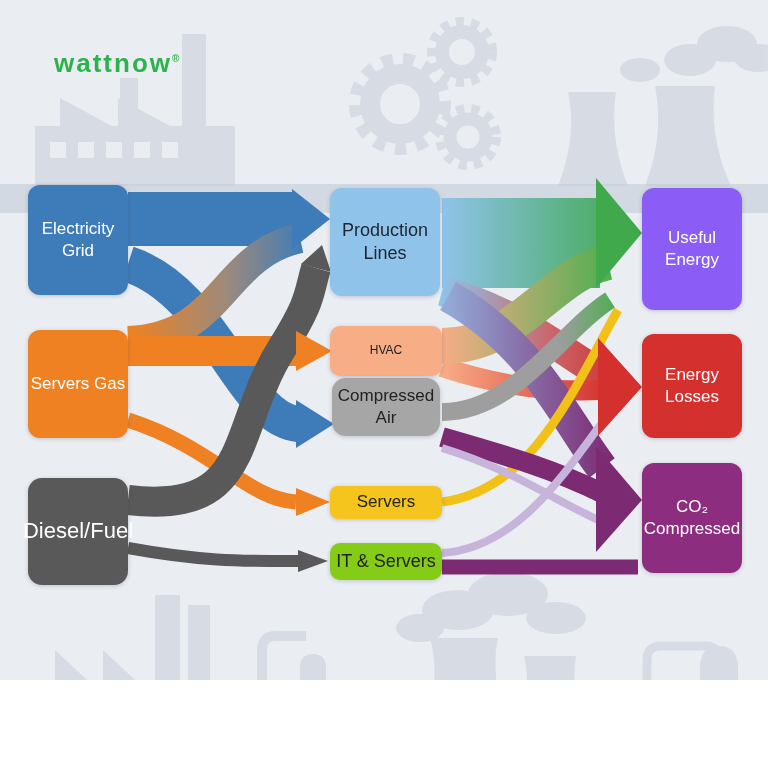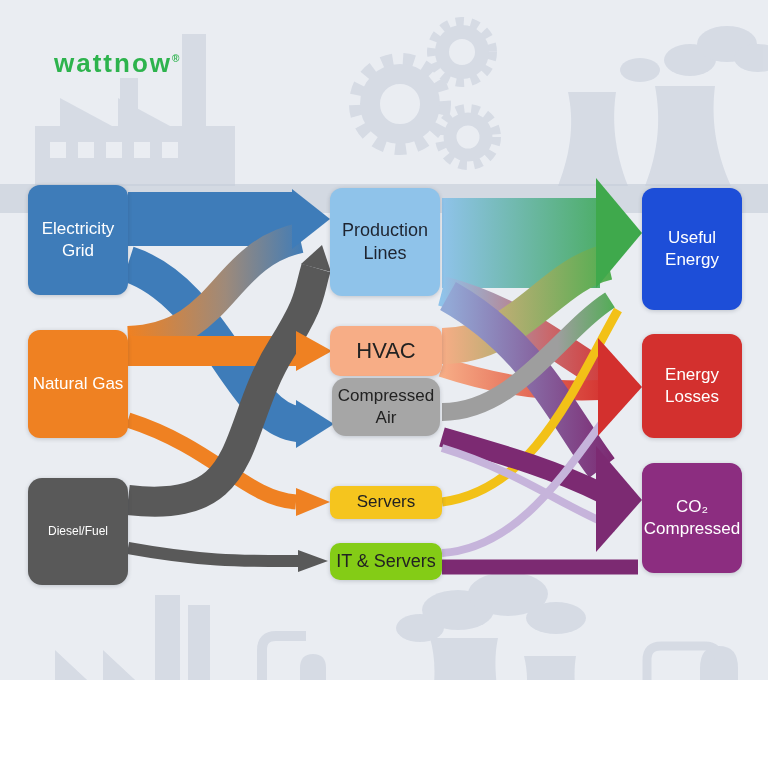--- a/index.html
+++ b/index.html
@@ -18,27 +18,27 @@
   }
   .logo sup{font-size:10px;letter-spacing:0;vertical-align:super;}
   .node{
     position:absolute;z-index:2;display:flex;align-items:center;justify-content:center;
     text-align:center;border-radius:12px;box-shadow:0 1px 4px rgba(40,50,70,.22);
     padding:0;box-sizing:border-box;line-height:1.3;
   }
   .node span{display:block;}
   #electricity-grid{left:28px;top:185px;width:100px;height:110px;background:#3e7cb9;color:#fff;font-size:17px;}
   #natural-gas    {left:28px;top:330px;width:100px;height:108px;background:#ef8122;color:#fff;font-size:17px;}
-  #diesel-fuel    {left:28px;top:478px;width:100px;height:107px;background:#595959;color:#fff;font-size:12px;border-radius:14px;}
+  #diesel-fuel    {left:28px;top:478px;width:100px;height:107px;background:#595959;color:#fff;font-size:22px;border-radius:14px;}
   #production-lines{left:330px;top:188px;width:110px;height:108px;background:#8fc3ea;color:#1e2430;font-size:18px;}
-  #hvac           {left:330px;top:326px;width:112px;height:50px;background:#f7ad86;color:#222;font-size:22px;border-radius:10px;align-items:center;}
+  #hvac           {left:330px;top:326px;width:112px;height:50px;background:#f7ad86;color:#222;font-size:12px;border-radius:10px;align-items:center;}
   #compressed-air {left:332px;top:378px;width:108px;height:58px;background:#a6a6a6;color:#222;font-size:17px;border-radius:14px;}
   #lighting       {left:330px;top:486px;width:112px;height:33px;background:#f5c51e;color:#222;font-size:17px;border-radius:8px;}
   #it-servers     {left:330px;top:543px;width:112px;height:37px;background:#84cc16;color:#222;font-size:18px;border-radius:10px;}
-  #useful-energy  {left:642px;top:188px;width:100px;height:122px;background:#1d4ed8;color:#fff;font-size:17px;}
+  #useful-energy  {left:642px;top:188px;width:100px;height:122px;background:#8b5cf6;color:#fff;font-size:17px;}
   #energy-losses  {left:642px;top:334px;width:100px;height:104px;background:#d3302e;color:#fff;font-size:17px;}
   #co2-emissions  {left:642px;top:463px;width:100px;height:110px;background:#8c2d80;color:#fff;font-size:17px;}
 </style>
 </head>
 <body>
 
 <div class="canvas">
 
   <svg class="layer bg-layer" viewBox="0 0 768 768" aria-hidden="true">
 
@@ -187,21 +187,21 @@
   </svg>
 
   <div class="logo">
     <span>wattnow</span><sup>®</sup>
   </div>
 
   <div class="node" id="electricity-grid">
     <span>Electricity Grid</span>
   </div>
   <div class="node" id="natural-gas">
-    <span>Natural Gas</span>
+    <span>Servers Gas</span>
   </div>
   <div class="node" id="diesel-fuel">
     <span>Diesel/Fuel</span>
   </div>
 
   <div class="node" id="production-lines">
     <span>Production Lines</span>
   </div>
   <div class="node" id="hvac">
     <span>HVAC</span>

